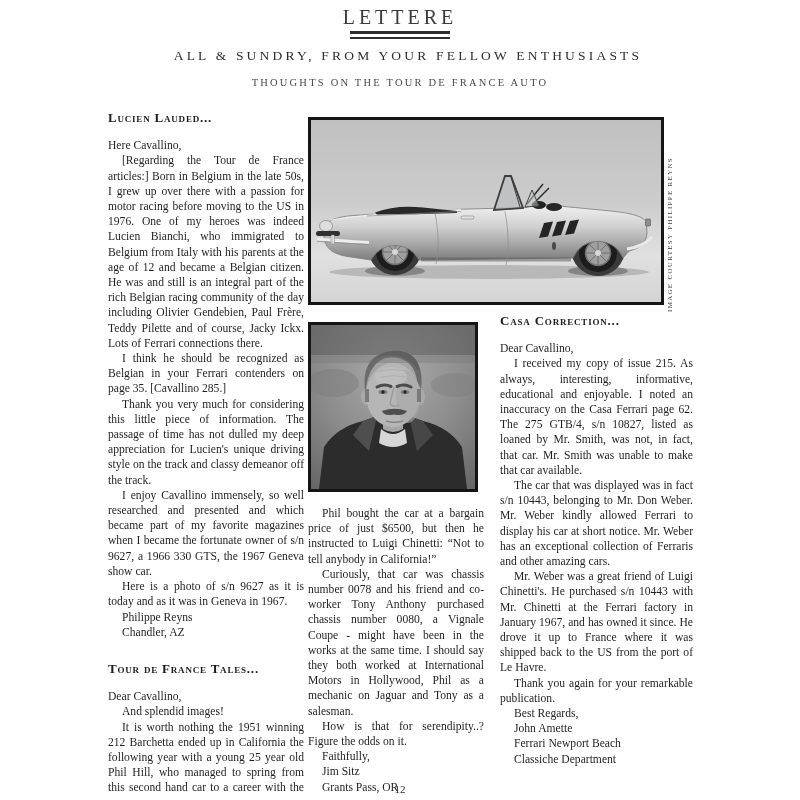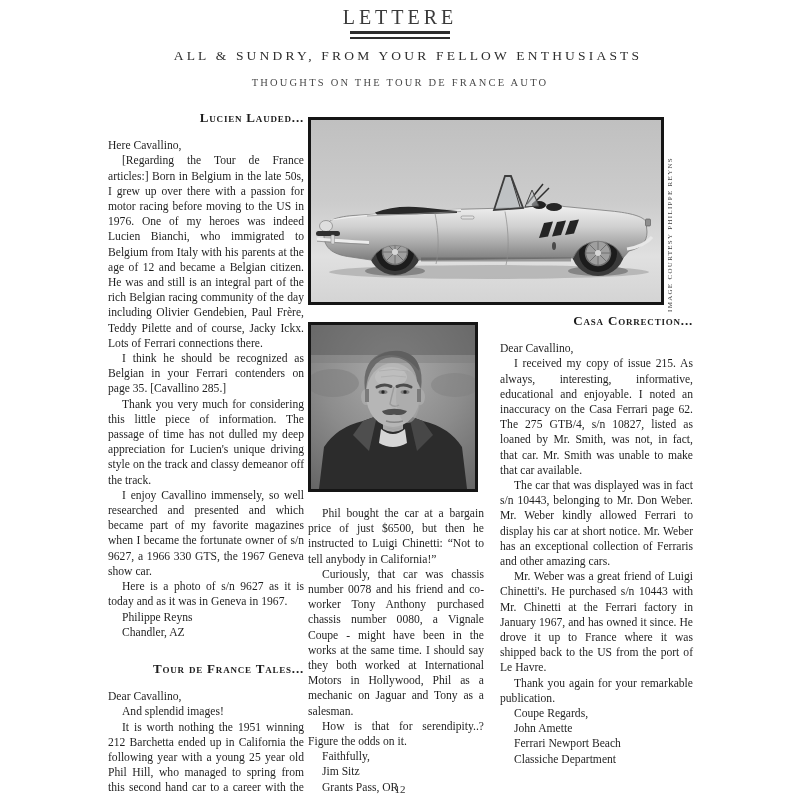--- a/index.html
+++ b/index.html
@@ -16,21 +16,21 @@
             font-size:13.5px;letter-spacing:3.2px;color:#2e2e2e;margin-left:8px;}
   .tagline{position:absolute;top:77px;left:0;width:100%;text-align:center;
            font-size:10.5px;letter-spacing:2.2px;color:#4a4a4a;}
 
   
   .col{position:absolute;font-size:11.6px;line-height:15.2px;text-align:justify;color:#1f1f1f;}
   .col-left{left:108px;top:110px;width:196px;}
   .col-mid{left:308px;top:322px;width:176px;}
   .col-right{left:500px;top:313px;width:193px;}
   h2.letterhead{font-size:13px;font-variant:small-caps;letter-spacing:0.8px;font-weight:700;
-                color:#1c1c1c;margin:0 0 13px 0;text-align:right;}
+                color:#1c1c1c;margin:0 0 13px 0;text-align:left;}
   h2.spaced{margin-top:21px;}
   .col p{margin:0;}
   p.ind{text-indent:14px;}
   p.sig{text-indent:14px;text-align:left;}
 
   
   figure{margin:0;}
   .car-photo{position:absolute;left:308px;top:117px;width:356px;height:188px;
              border:3px solid #151515;box-sizing:border-box;}
   .car-photo svg{display:block;width:100%;height:100%;}
@@ -205,20 +205,20 @@
     <p class="sig">Grants Pass, OR</p>
   </section>
 
   <section class="col col-right">
     <h2 class="letterhead">Casa Correction...</h2>
     <p>Dear Cavallino,</p>
     <p class="ind">I received my copy of issue 215. As always, interesting, informative, educational and enjoyable. I noted an inaccuracy on the Casa Ferrari page 62. The 275 GTB/4, s/n 10827, listed as loaned by Mr. Smith, was not, in fact, that car. Mr. Smith was unable to make that car available.</p>
     <p class="ind">The car that was displayed was in fact s/n 10443, belonging to Mr. Don Weber. Mr. Weber kindly allowed Ferrari to display his car at short notice. Mr. Weber has an exceptional collection of Ferraris and other amazing cars.</p>
     <p class="ind">Mr. Weber was a great friend of Luigi Chinetti's. He purchased s/n 10443 with Mr. Chinetti at the Ferrari factory in January 1967, and has owned it since. He drove it up to France where it was shipped back to the US from the port of Le Havre.</p>
     <p class="ind">Thank you again for your remarkable publication.</p>
-    <p class="sig">Coupe Regards,</p>
+    <p class="sig">Best Regards,</p>
     <p class="sig">John Amette</p>
     <p class="sig">Ferrari Newport Beach</p>
     <p class="sig">Classiche Department</p>
   </section>
 
   <div class="pagenum">12</div>
 </div>
 
 </body></html>

